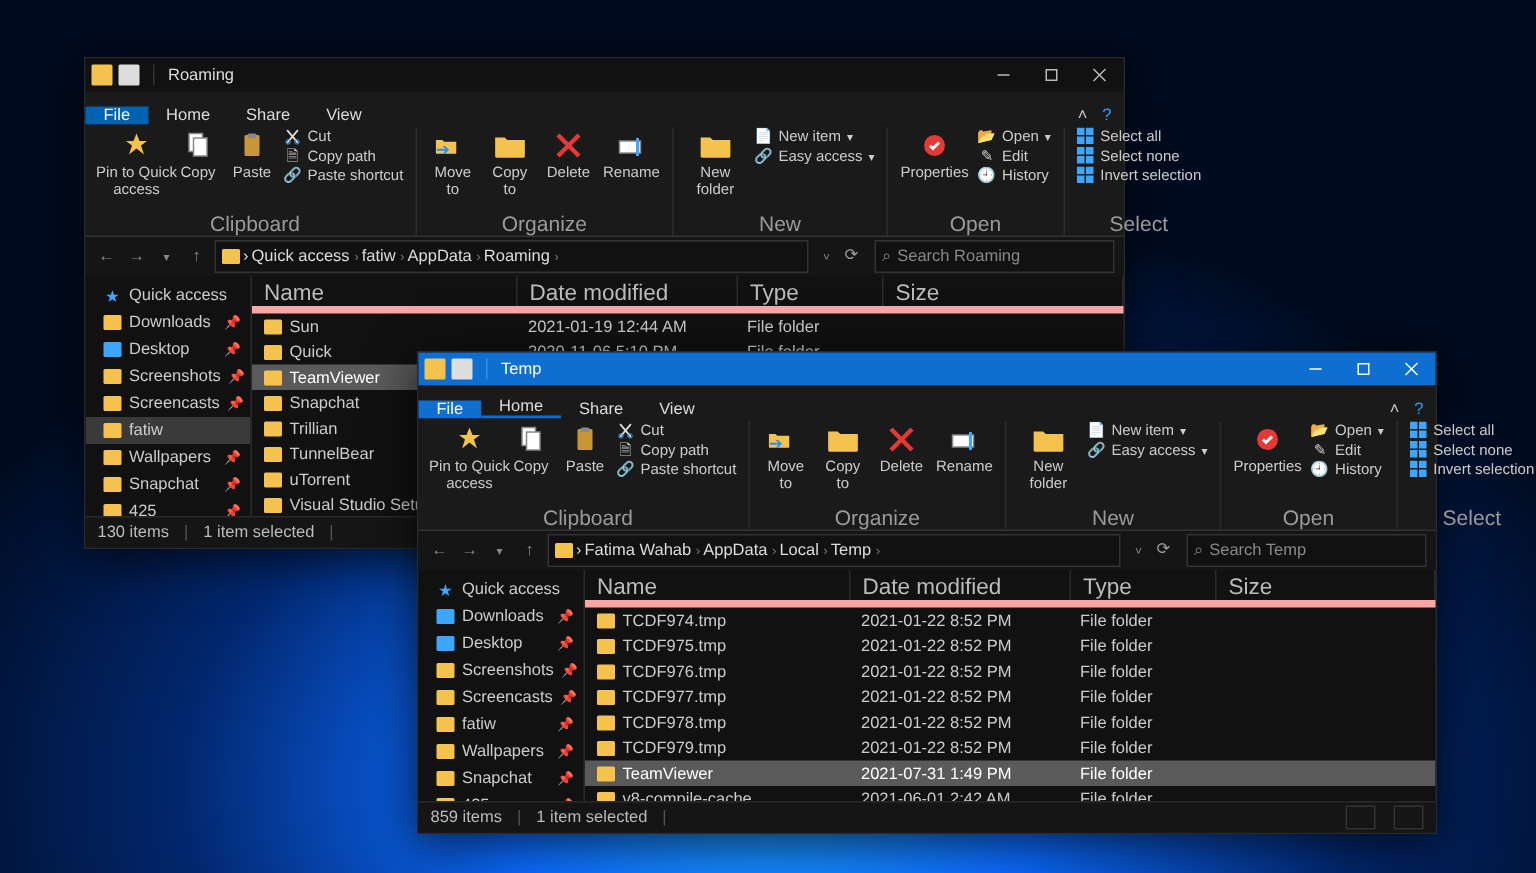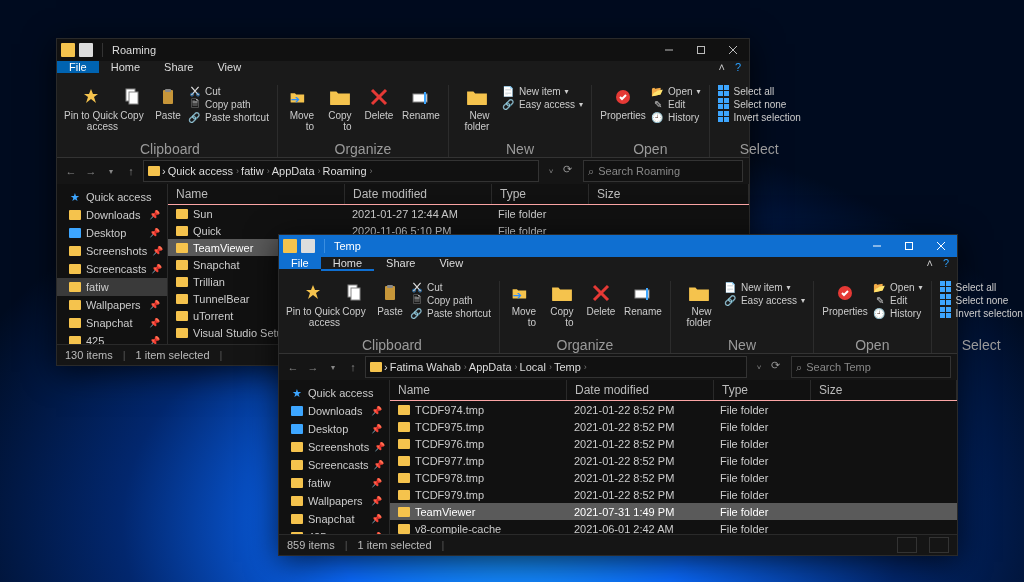--- a/index.html
+++ b/index.html
@@ -8,51 +8,51 @@
   .win1{left:56px;top:38px;width:692px;height:326px;z-index:1}
   .win2{left:278px;top:234px;width:678px;height:320px;z-index:2}
   .titlebar{height:22px;background:#111;display:flex;align-items:center;font-size:11px;color:#ddd}
   .tb-ico{width:14px;height:14px;margin:0 4px;background:#f5c34d;border-radius:1px}
   .tb-ico2{width:14px;height:14px;margin-right:4px;background:#ddd;border-radius:1px}
   .tb-sep{width:1px;height:14px;background:#333;margin:0 5px}
   .tb-title{margin-left:4px}
   .tb-spacer{flex:1}
   .winbtn{width:32px;height:22px;display:flex;align-items:center;justify-content:center;color:#bbb}
   .winbtn svg{width:10px;height:10px}
-  .menubar{height:22px;background:#1a1a1a;display:flex;align-items:flex-start;color:#ddd}
+  .menubar{height:22px;background:#1a1a1a;display:flex;align-items:flex-end;color:#ddd}
   .mtab{padding:0 12px;display:flex;align-items:center}
   .mtab.file{background:#0063b1;color:#fff}
   .mtab.file2{background:#0f6fd1;color:#fff}
   .menu-right{margin-left:auto;display:flex;align-items:center;padding-right:8px;gap:10px}
   .ribbon{height:72px;background:#1a1a1a;border-bottom:1px solid #333;display:flex;padding:2px 6px 0 6px}
   .rgroup{display:flex;flex-direction:column;align-items:center;padding:0 8px;border-right:1px solid #2c2c2c}
   .rgroup:last-child{border-right:none}
   .rrow{display:flex;align-items:flex-start;gap:6px;flex:1}
   .rbtn{display:flex;flex-direction:column;align-items:center;width:40px;color:#ccc}
   .rbtn .ric{width:24px;height:24px;display:flex;align-items:center;justify-content:center;margin-bottom:1px}
-  .rbtn .rlbl{font-size:10px;text-align:right;line-height:11px;white-space:pre}
+  .rbtn .rlbl{font-size:10px;text-align:center;line-height:11px;white-space:pre}
   .rcol{display:flex;flex-direction:column;gap:1px;font-size:10px;color:#ccc}
   .rline{display:flex;align-items:center;gap:4px;white-space:nowrap}
   .rline .si{width:12px;height:12px;display:flex;align-items:center;justify-content:center}
   .rlabel{font-size:14px;color:#9a9a9a;text-align:center;margin-top:0}
   .addr{height:26px;background:#151515;display:flex;align-items:center;gap:4px;padding:0 6px}
   .nav{width:16px;height:16px;color:#888;display:flex;align-items:center;justify-content:center}
   .crumbbar{flex:1;height:20px;background:#111;border:1px solid #333;display:flex;align-items:center;padding:0 4px;color:#ddd;gap:2px;overflow:hidden}
   .crumb{display:flex;align-items:center;gap:3px;white-space:nowrap}
   .crumb .chev{color:#777;font-size:9px}
   .refresh{width:16px;height:16px;color:#999}
   .searchbox{width:150px;height:20px;background:#111;border:1px solid #333;display:flex;align-items:center;color:#888;padding:0 4px;gap:4px}
   .body{flex:1;display:flex;min-height:0}
   .navpane{width:110px;background:#111;border-right:1px solid #2a2a2a;overflow:hidden;padding:4px 0}
   .navitem{display:flex;align-items:center;height:18px;padding:0 6px 0 12px;gap:5px;color:#ccc;white-space:nowrap}
   .navitem.sel{background:#3a3a3a}
   .navitem .ni{width:12px;height:12px;display:flex;align-items:center;justify-content:center}
   .navitem .pin{margin-left:auto;color:#888;font-size:9px}
   .filearea{flex:1;display:flex;flex-direction:column;min-width:0}
-  .cols{height:20px;border-bottom:1px solid #fca5a5;display:flex;color:#bbb;font-size:12px}
+  .cols{height:20px;border-bottom:5px solid #fca5a5;display:flex;color:#bbb;font-size:15px}
   .col{padding:3px 8px;border-right:1px solid #2a2a2a}
   .c-name{flex:0 0 160px}
   .c-date{flex:0 0 130px}
   .c-type{flex:0 0 80px}
   .c-size{flex:1}
   .rows{flex:1;overflow:hidden}
   .row{height:17px;display:flex;align-items:center;color:#ccc}
   .row.sel{background:#5a5a5a;color:#fff}
   .row .rc{padding:0 8px;overflow:hidden;text-overflow:ellipsis;white-space:nowrap}
   .row .rc.name{flex:0 0 160px;display:flex;align-items:center;gap:5px}
@@ -397,21 +397,21 @@
         <div class="col c-date">Date modified</div>
         <div class="col c-type">Type</div>
         <div class="col c-size">Size</div>
       </div>
       <div class="rows" id="rows1">
             <div class="row">
        <div class="rc name">
                 <span class="fico"></span>
                 <span>Sun</span>
               </div>
-       <div class="rc date">2021-01-27 12:44 AM</div>
+       <div class="rc date">2021-01-19 12:44 AM</div>
        <div class="rc type">File folder</div>
      </div>
             <div class="row">
        <div class="rc name">
                 <span class="fico"></span>
                 <span>Quick</span>
               </div>
        <div class="rc date">2020-11-06 5:10 PM</div>
        <div class="rc type">File folder</div>
      </div>

